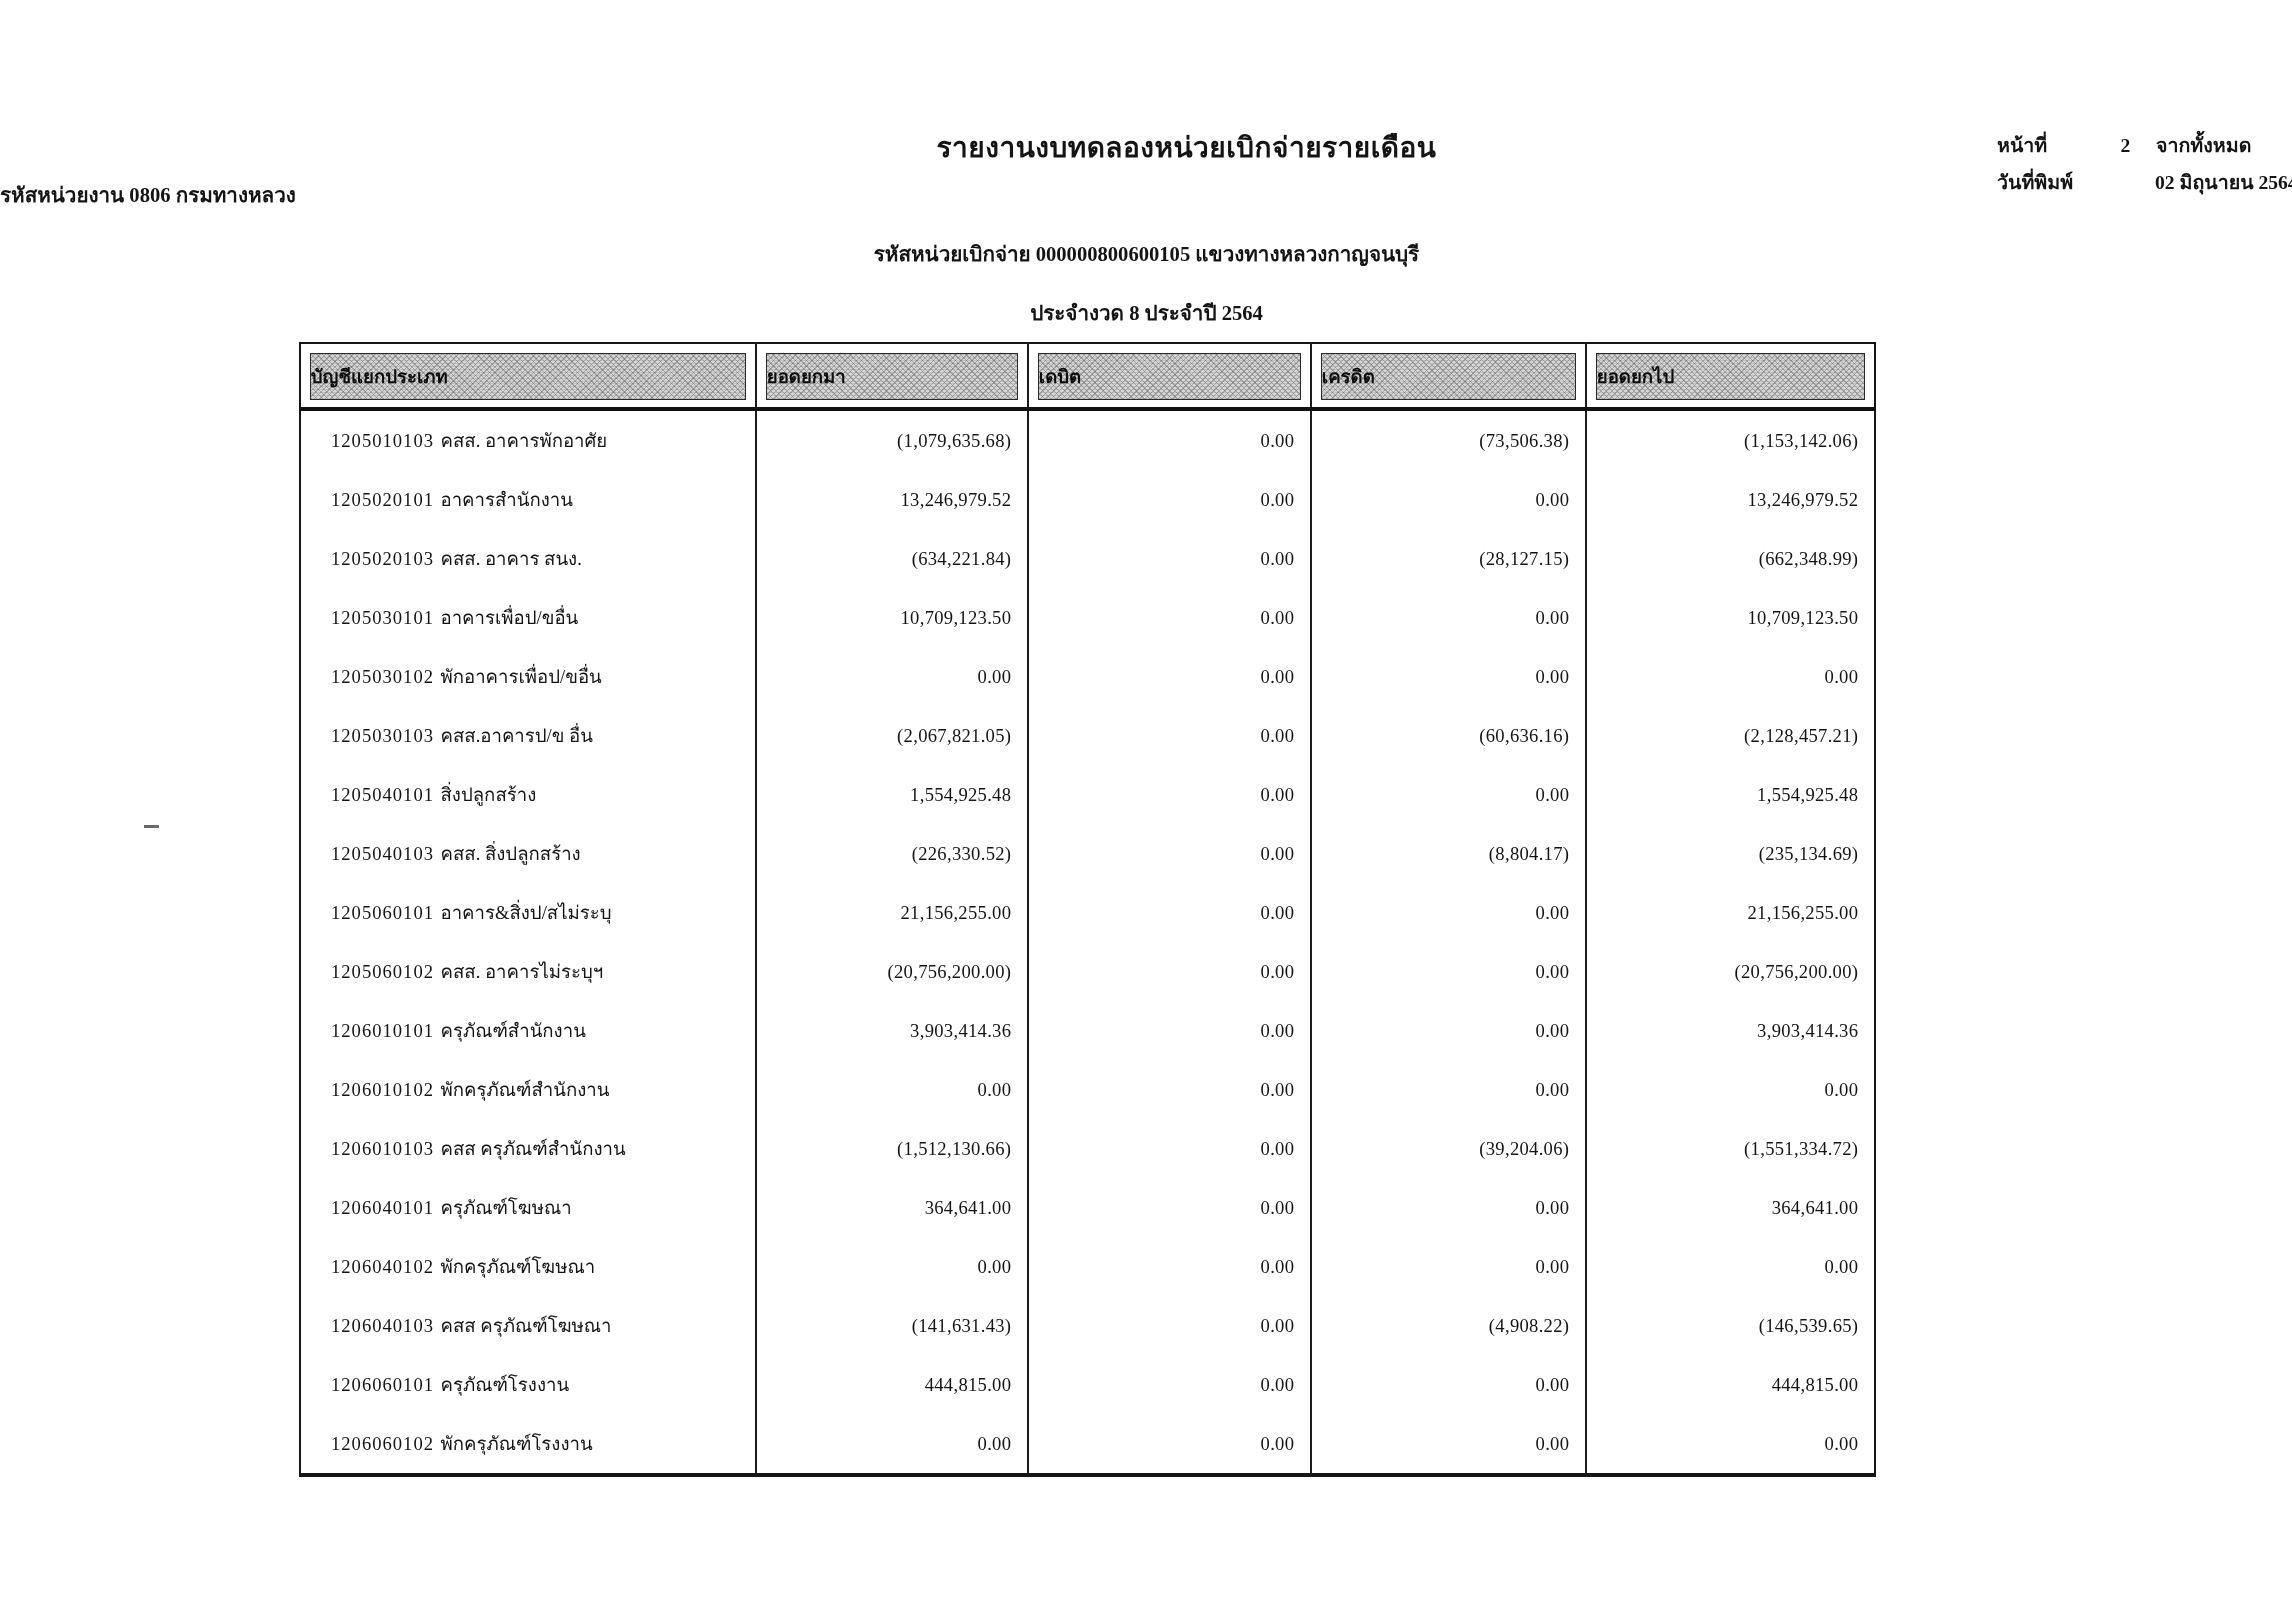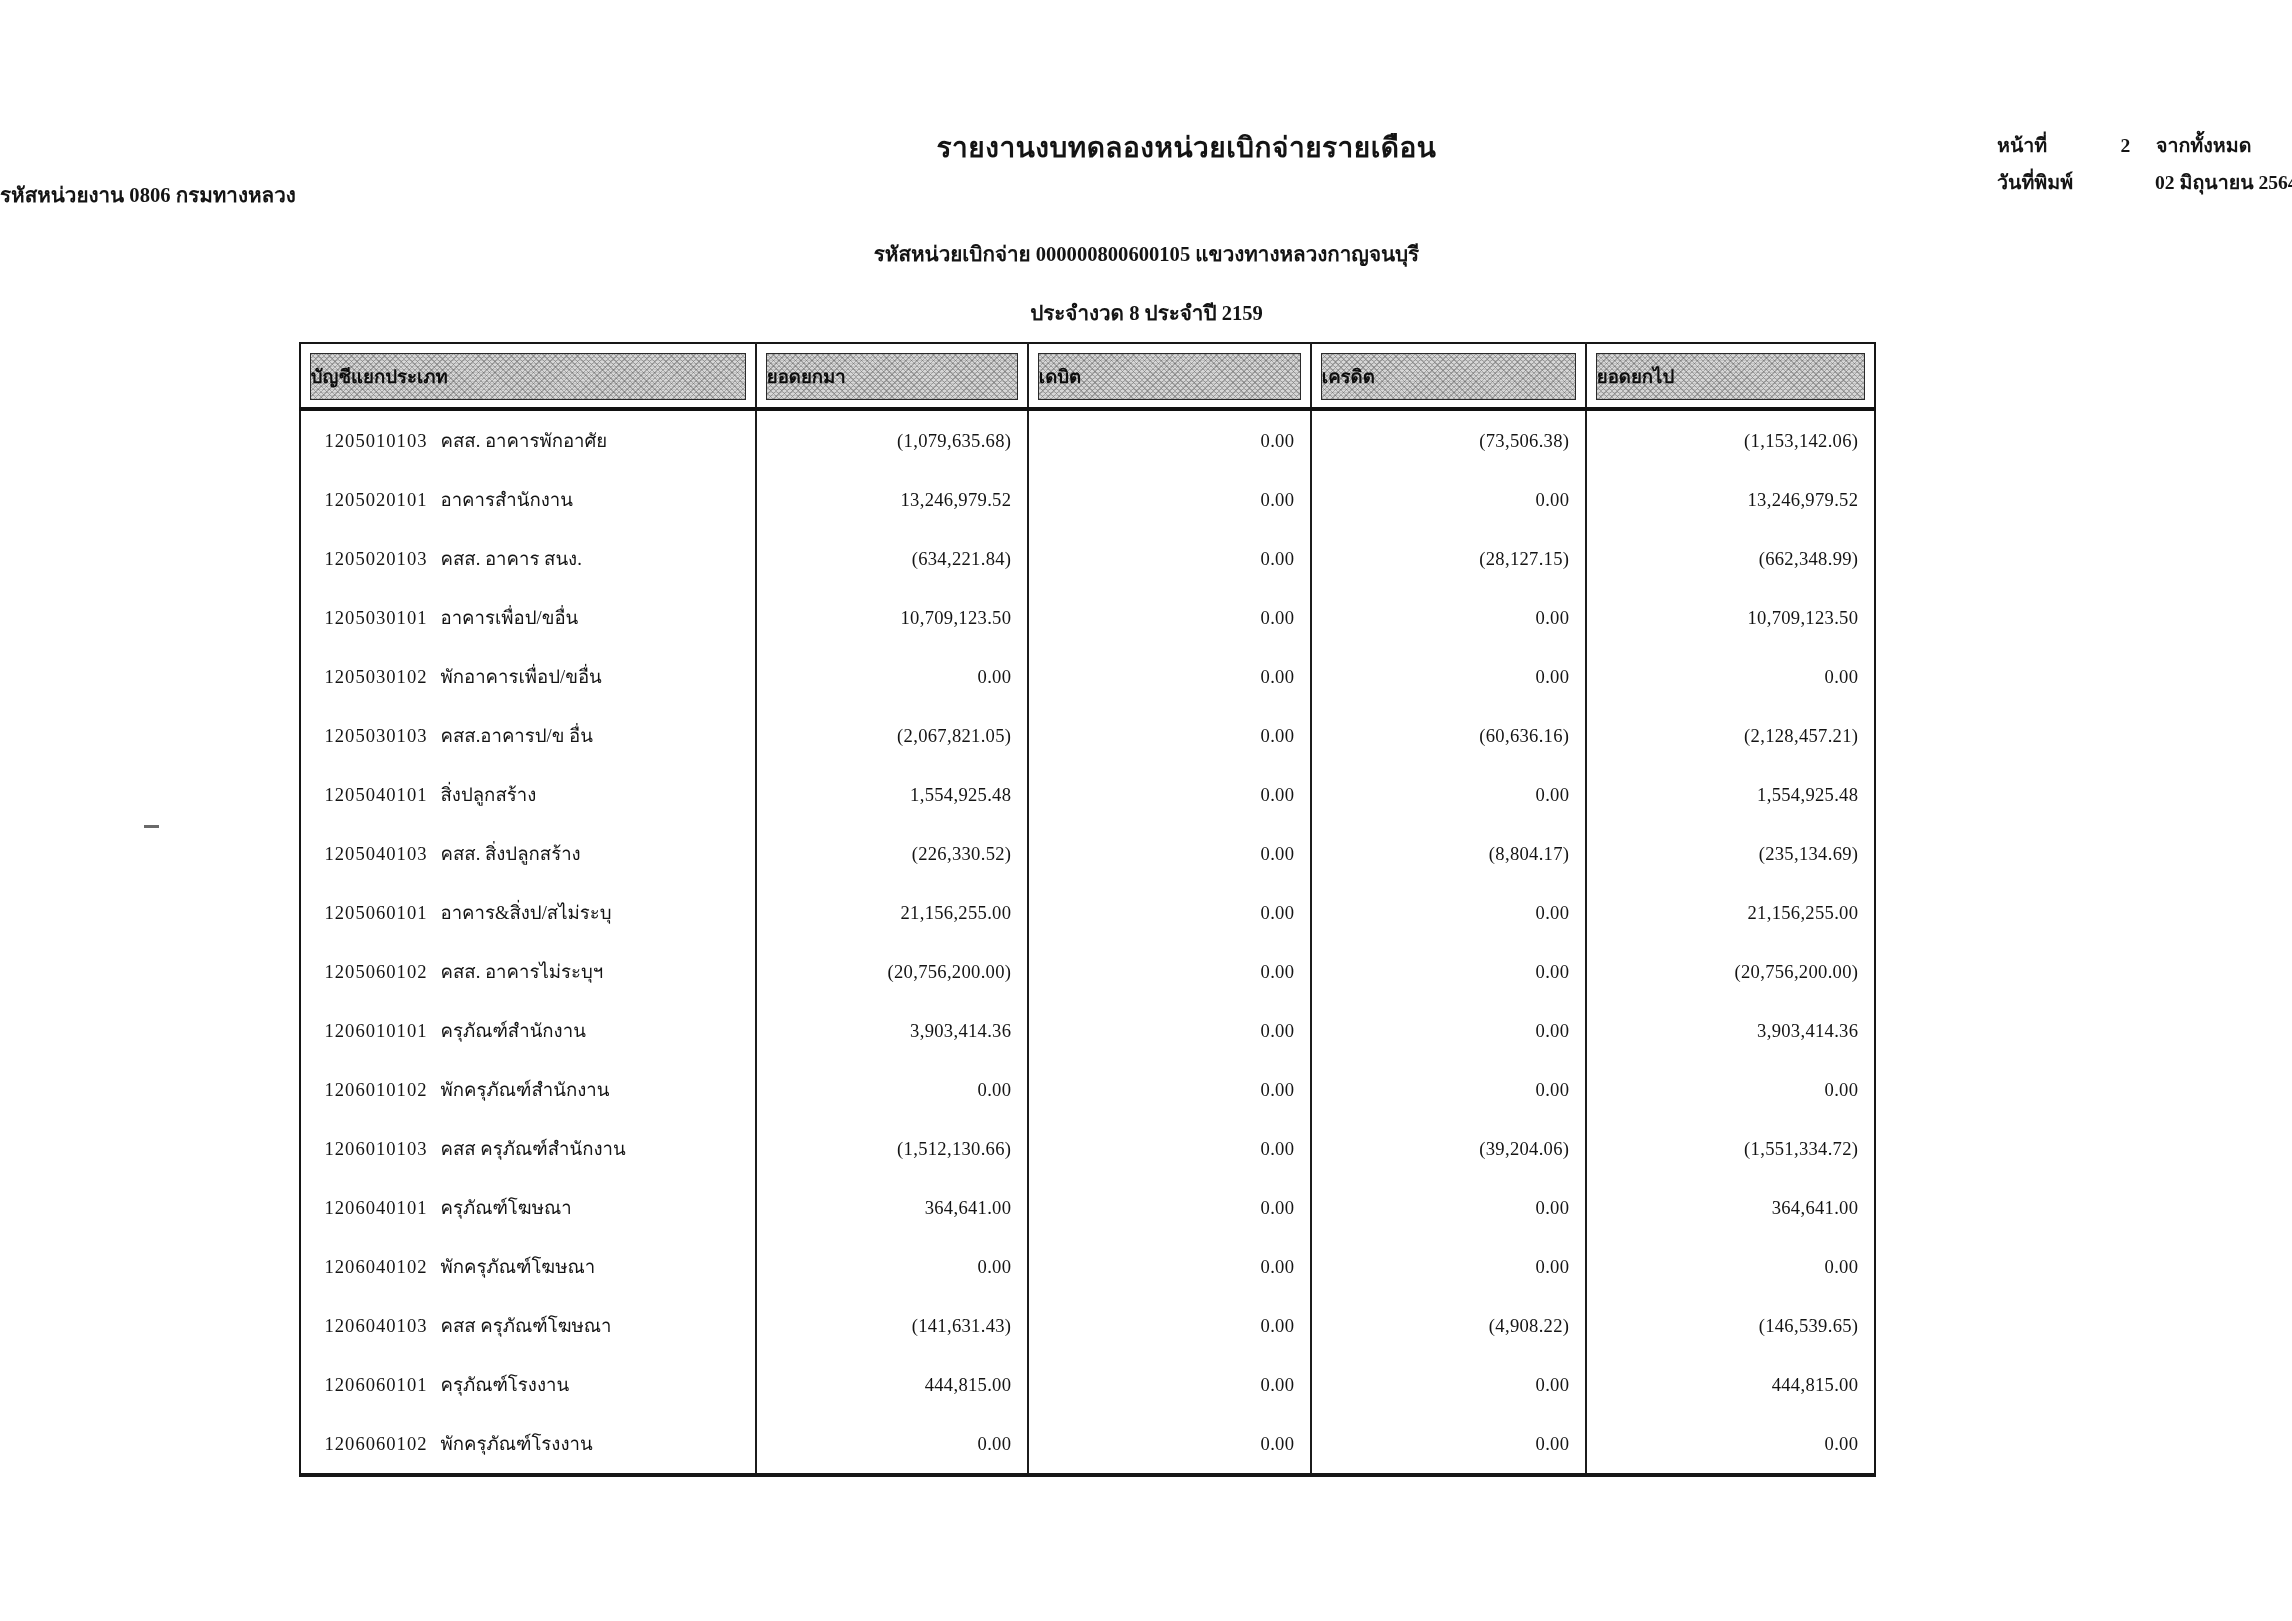--- a/index.html
+++ b/index.html
@@ -62,37 +62,37 @@
     background-color:#d7d7d7;
     background-image:
       repeating-linear-gradient(45deg, rgba(90,90,90,.40) 0 1px, rgba(0,0,0,0) 1px 3.9px),
       repeating-linear-gradient(-45deg, rgba(90,90,90,.40) 0 1px, rgba(0,0,0,0) 1px 3.9px),
       repeating-linear-gradient(0deg, rgba(130,130,130,.25) 0 1px, rgba(0,0,0,0) 1px 2.9px);
     border:1px solid #2a2a2a;
     font-size:18.6px;font-weight:bold;color:#0d0d0d;
   }
   .body-row td{height:59px;font-size:18.6px;}
   .account-cell{text-align:left;white-space:nowrap;}
-  .acct-code{display:inline-block;margin-left:23.5px;width:116px;letter-spacing:1px;}
+  .acct-code{display:inline-block;margin-left:23.5px;width:116px;letter-spacing:1px;text-align:center;}
   .acct-name{display:inline-block;}
   .num-cell{text-align:right;padding-right:15.7px !important;white-space:nowrap;letter-spacing:0.3px;}
   
   .artifact-dash{
     position:absolute;left:144px;top:825px;width:14.7px;height:2.9px;background:#6a6a6a;
   }
 </style>
 </head>
 <body>
 
 <div class="page">
 
   <div class="doc-title">รายงานงบทดลองหน่วยเบิกจ่ายรายเดือน</div>
   <div class="doc-sub1">รหัสหน่วยงาน 0806 กรมทางหลวง</div>
   <div class="doc-sub2">รหัสหน่วยเบิกจ่าย 000000800600105 แขวงทางหลวงกาญจนบุรี</div>
-  <div class="doc-sub3">ประจำงวด 8 ประจำปี 2159</div>
+  <div class="doc-sub3">ประจำงวด 8 ประจำปี 2564</div>
 
   <div class="page-meta">
     <div class="meta-row">
       <span class="lbl1">หน้าที่</span>
       <span class="val1">2</span>
       <span class="lbl2">จากทั้งหมด</span>
       <span class="val2">8</span>
     </div>
     <div class="meta-row">
       <span class="lblD">วันที่พิมพ์</span>

